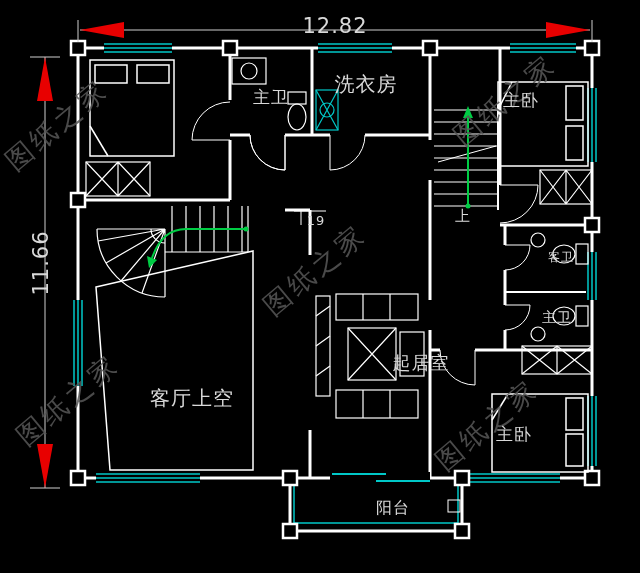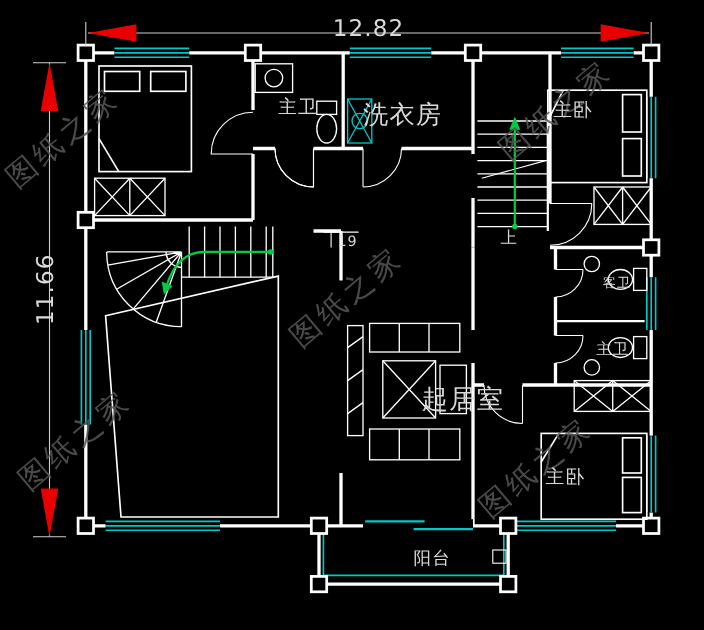--- a/index.html
+++ b/index.html
@@ -207,23 +207,24 @@
   <div class="wm" style="left:57px;top:125px">图纸之家</div>
   <div class="wm" style="left:505px;top:100px">图纸之家</div>
   <div class="wm" style="left:315px;top:270px">图纸之家</div>
   <div class="wm" style="left:68px;top:400px">图纸之家</div>
   <div class="wm" style="left:487px;top:425px">图纸之家</div>
 
   <div class="lbl" style="left:335px;top:26px;font-size:21px">12.82</div>
   <div class="lbl rot" style="left:41px;top:263px;font-size:21px">11.66</div>
 
   <div class="lbl" style="left:271px;top:97px;font-size:17px">主卫</div>
-  <div class="lbl" style="left:366px;top:104px;font-size:23px">洗衣房</div>
+  <div class="lbl" style="left:366px;top:84px;font-size:20px">洗衣房</div>
   <div class="lbl" style="left:521px;top:100px;font-size:17px">主卧</div>
   <div class="lbl" style="left:463px;top:216px;font-size:15px">上</div>
   <div class="lbl" style="left:316px;top:220px;font-size:13px">19</div>
   <div class="lbl" style="left:561px;top:257px;font-size:12px">客卫</div>
   <div class="lbl" style="left:557px;top:318px;font-size:14px">主卫</div>
-  <div class="lbl" style="left:421px;top:363px;font-size:24px">起居室</div>
+  <div class="lbl" style="left:421px;top:363px;font-size:18px">起居室</div>
+  <div class="lbl" style="left:192px;top:398px;font-size:20px">客厅上空</div>
   <div class="lbl" style="left:514px;top:434px;font-size:17px">主卧</div>
   <div class="lbl" style="left:393px;top:508px;font-size:16px">阳台</div>
 
 </div>
 
 </body></html>

